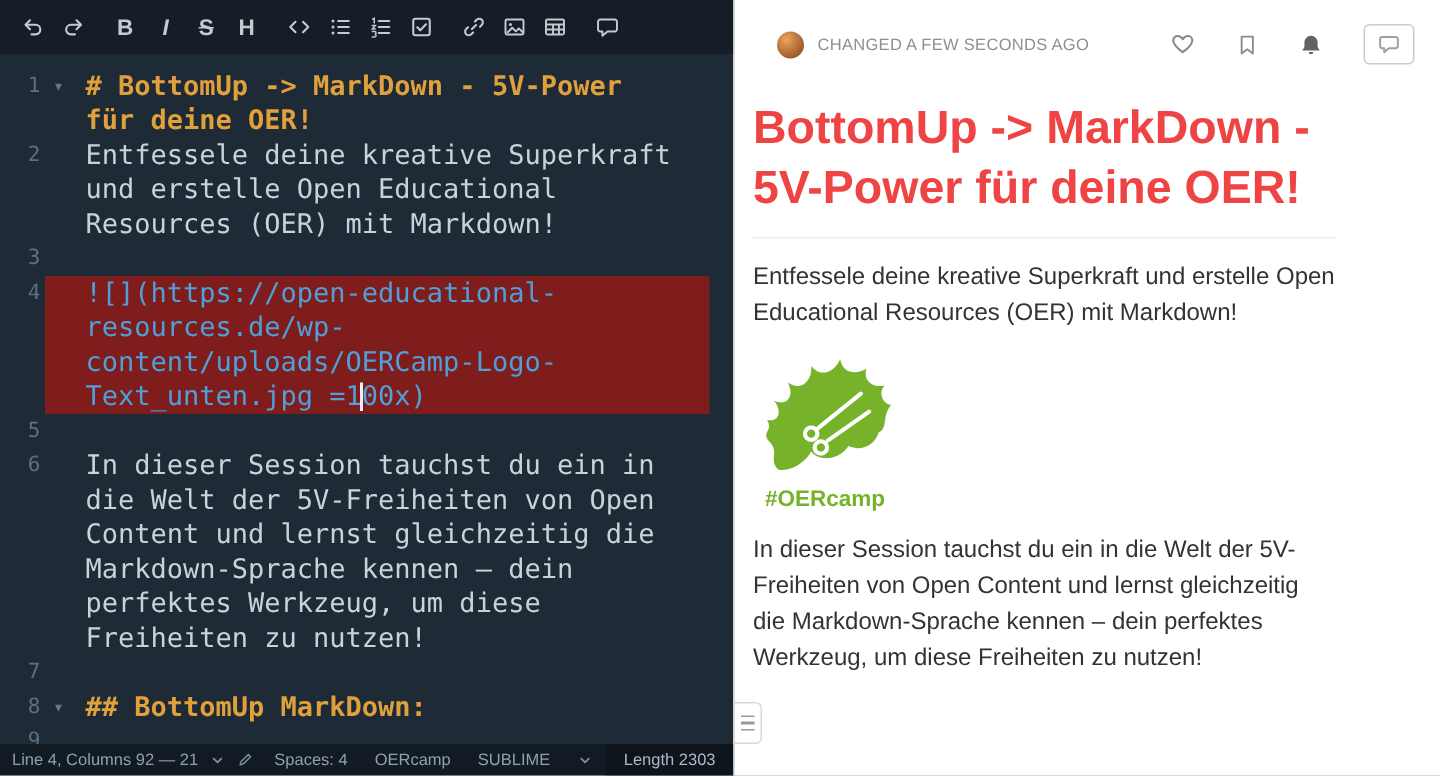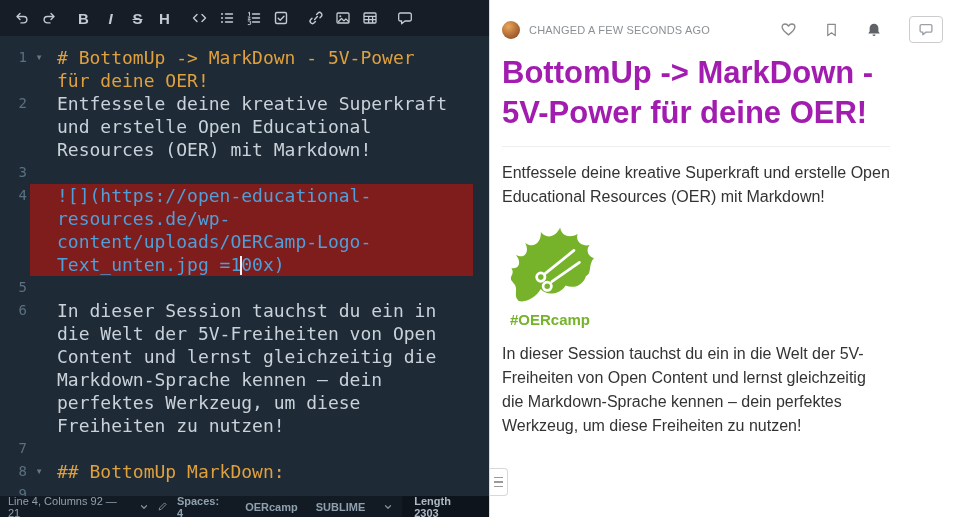--- a/index.html
+++ b/index.html
@@ -24,49 +24,49 @@
     font-family:"DejaVu Sans Mono", monospace; font-size:18px; line-height:23px; }
   .code-line { display:flex; padding-right:16px; }
   .ln { width:30px; flex-shrink:0; text-align:right; padding-right:3px;
     color:#5c7080; font-size:14px; line-height:23px; }
   .line-body { flex:1; display:flex; min-height:23px; }
   .line-body.active { background:#7f1d1d; }
   .fold { width:18px; flex-shrink:0; text-align:center; color:#64788a;
     font-size:12px; line-height:23px; }
   .code-text { width:396px; margin-left:9px; white-space:pre-wrap;
     overflow-wrap:break-word; color:#c9d2da; }
-  .heading-line .code-text { color:#e0a03c; font-weight:normal; }
+  .heading-line .code-text { color:#e0a03c; font-weight:bold; }
   .url-line .code-text { color:#4f9fd8; }
   .caret { display:inline-block; width:2px; height:19px; background:#edf1f5;
     margin:0 -1px; vertical-align:-4px; }
 
   .statusbar { height:21px; background:#121a23; display:flex; align-items:center;
     font-size:11px; color:#8fa0ae; padding-left:8px; flex-shrink:0; }
   .sb-left { display:flex; align-items:center; gap:8px; }
   .sb-icon { display:flex; align-items:center; color:#7e8f9d; }
-  .sb-right { margin-left:auto; display:flex; align-items:center; height:100%;font-weight:bold; }
+  .sb-right { margin-left:auto; display:flex; align-items:center; height:100%; }
   .sb-item { padding:0 9px; display:flex; align-items:center; height:100%; cursor:pointer; }
   .sb-length { background:#0d141c; color:#aeb9c4; padding:0 12px; height:100%;
     display:flex; align-items:center; }
 
   
   .preview-pane { flex:1; background:#fff; border-left:1px solid #dcdcdc;
     position:relative; overflow:hidden; }
-  .preview-top { display:flex; align-items:center; padding:16px 17px 4px 12px; }
+  .preview-top { display:flex; align-items:center; padding:16px 17px 4px 12px;margin-left:16px; }
   .avatar { width:18px; height:18px; border-radius:50%; flex-shrink:0;
     background:radial-gradient(circle at 35% 30%, #e8a75c 0%, #b06a35 55%, #7d4520 100%); }
   .changed-text { font-size:11px; color:#8a9096; margin-left:9px; letter-spacing:0.2px; }
   .top-icons { margin-left:auto; display:flex; align-items:center; gap:27px; }
   .icon-btn { display:flex; align-items:center; cursor:pointer; }
   .comment-btn { border:1px solid #ccc; border-radius:4px; padding:5px 8px;
     display:flex; align-items:center; cursor:pointer; background:#fff; }
 
   .preview-content { padding:6px 70px 0 12px; color:#333; }
-  .pv-h1 { font-size:31px; line-height:40px; font-weight:bold; color:#a21caf;
-    padding-bottom:13px; border-bottom:1px solid #eee; }
+  .pv-h1 { font-size:31px; line-height:40px; font-weight:bold; color:#ef4444;
+    margin-top:12px; padding-bottom:13px; border-bottom:1px solid #eee; }
   .pv-p { font-size:16px; line-height:24px; color:#333; margin-top:14px; }
   .logo-block { margin-top:16px; width:96px; text-align:center; }
   .logo-caption { font-size:15px; font-weight:bold; color:#76b32a; margin-top:-2px; }
   .pv-h2 { font-size:24px; font-weight:bold; color:#222; margin-top:24px; }
 
   .resize-handle { position:absolute; left:0; top:468px; width:18px; height:28px;
     background:#fff; border:1px solid #d8d8d8; border-left:none;
     border-radius:0 4px 4px 0; display:flex; flex-direction:column;
     justify-content:center; align-items:center; gap:3px; cursor:col-resize; }
   .resize-handle i { display:block; width:9px; height:1.5px; background:#9a9a9a; }

